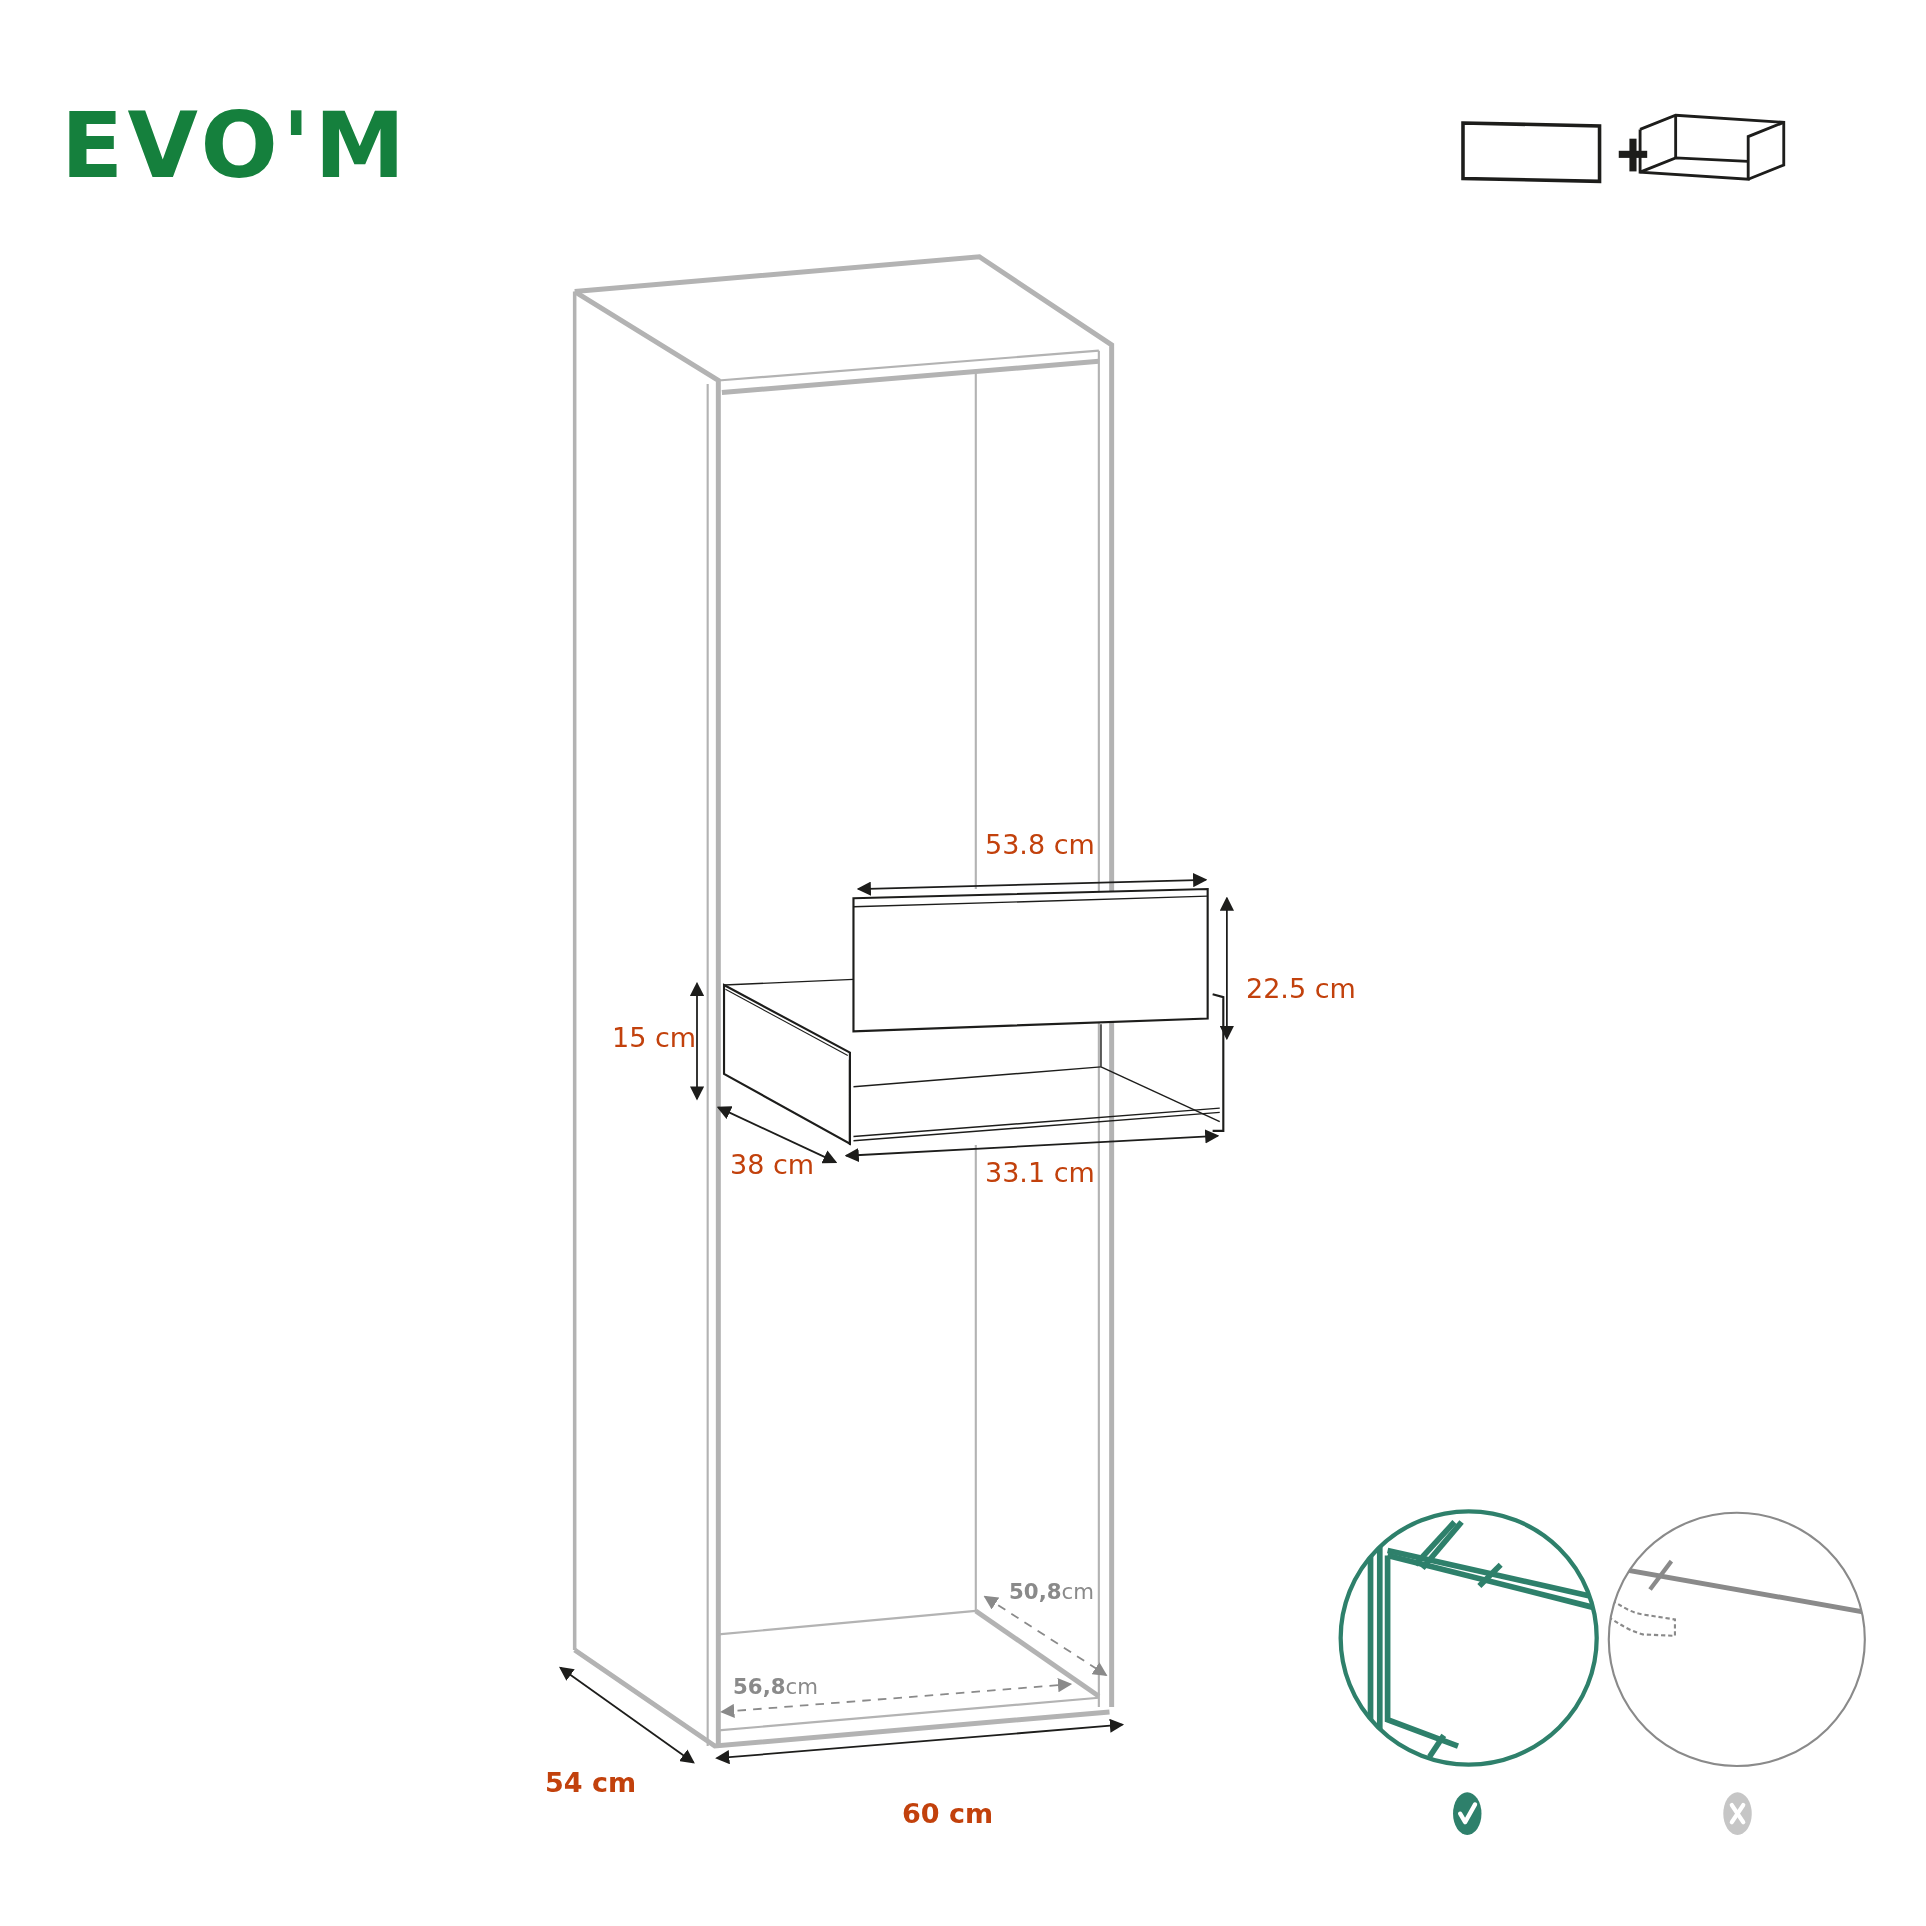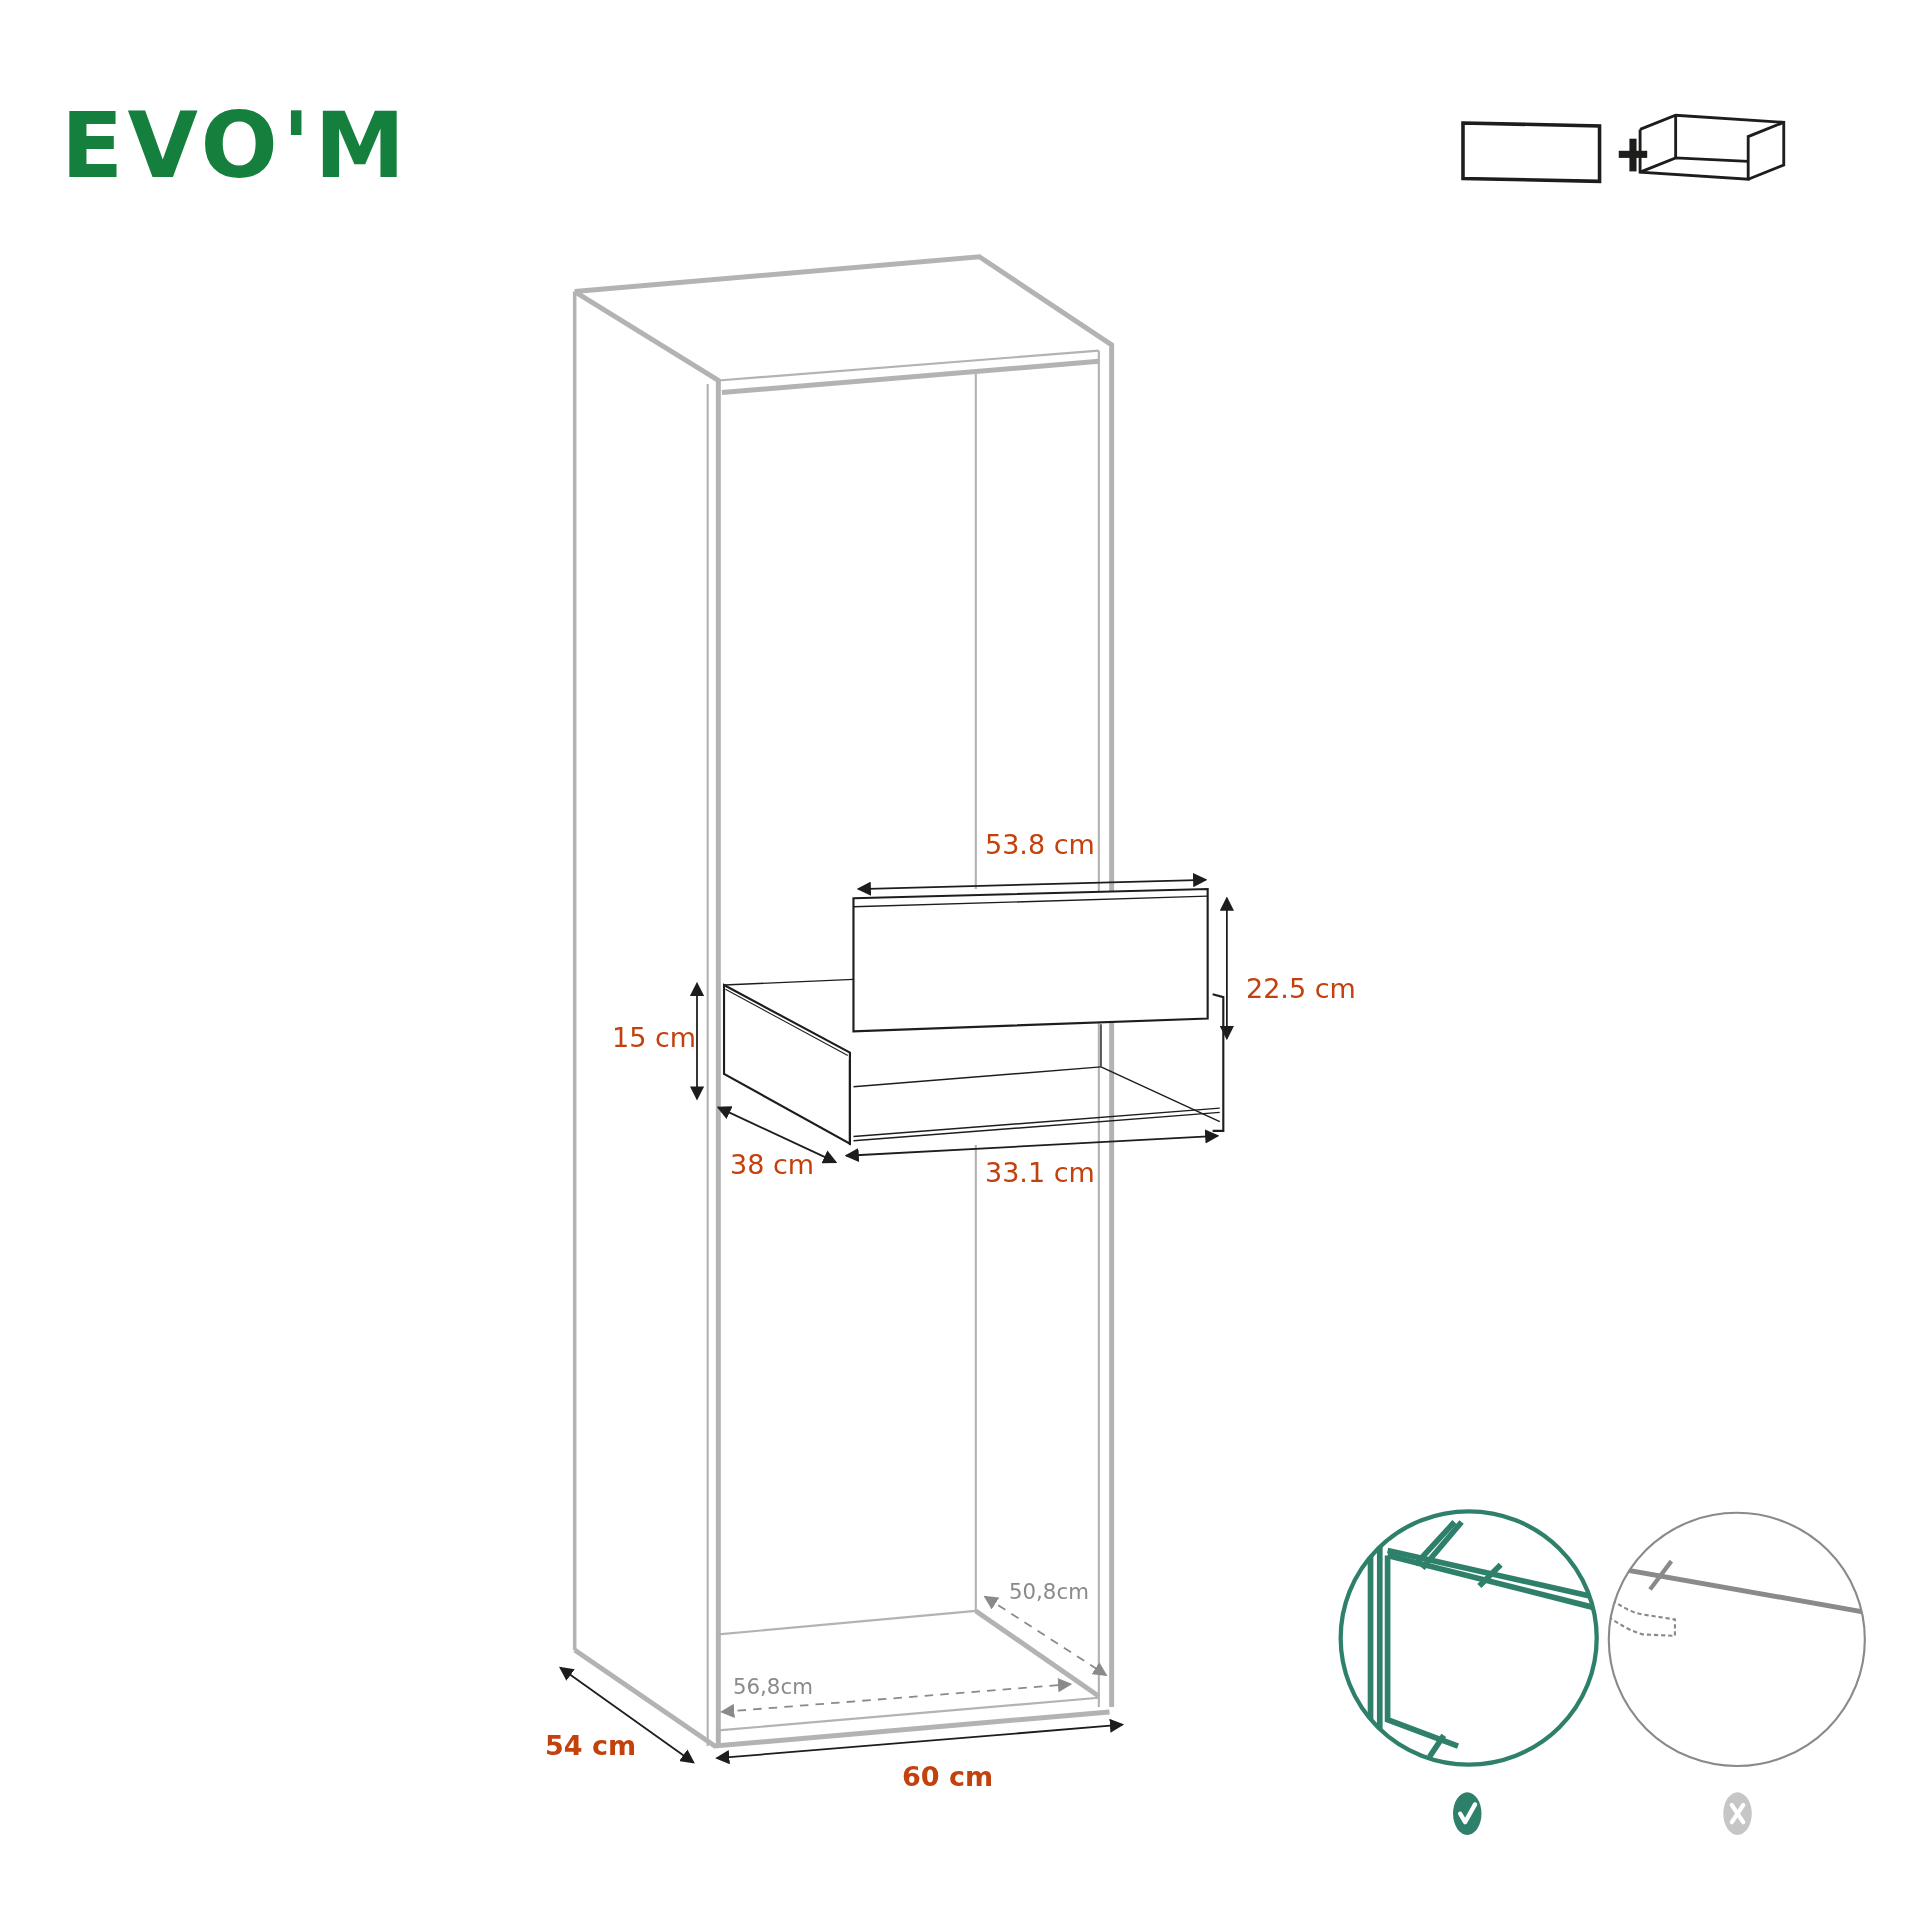--- a/index.html
+++ b/index.html
@@ -1,23 +1,23 @@
 <!DOCTYPE html>
 <html style="font-size:11.4px"><head>
 <meta charset="utf-8">
 <style>
   html, body { margin:0; padding:0; background:#ffffff; }
   body { width:1926px; height:1926px; position:relative; overflow:hidden; font-family:"DejaVu Sans", sans-serif; }
   .logo { position:absolute; left:61px; top:100px; font-family:"DejaVu Sans", sans-serif; font-weight:bold; font-size:91px; letter-spacing:4.3px; color:#15803d; line-height:1; }
   svg.main { position:absolute; left:0; top:0; }
   .lbl { position:absolute; font-family:"DejaVu Sans", sans-serif; color:#c2410c; white-space:nowrap; line-height:1; }
   .lbl.dim { font-size:27px; }
-  .lbl.bold { font-size:27px; font-weight:bold; }
+  .lbl.bold { font-size:27px; font-weight:bold;margin-top:37px; }
   .lbl.grey { font-size:21.3px; color:#8a8a8a; }
-  .lbl.grey b { font-weight:normal; }
+  .lbl.grey b { font-weight:bold; }
 </style>
 </head>
 <body>
 
 <div class="logo">EVO'M</div>
 
 <svg class="main" width="1926" height="1926" viewBox="0 0 2708 2708">
   <defs>
     <marker id="arr" markerWidth="8" markerHeight="8" refX="7" refY="4" orient="auto-start-reverse">
       <path d="M0,0 L8,4 L0,8 Z" fill="#1d1d1b"></path>

